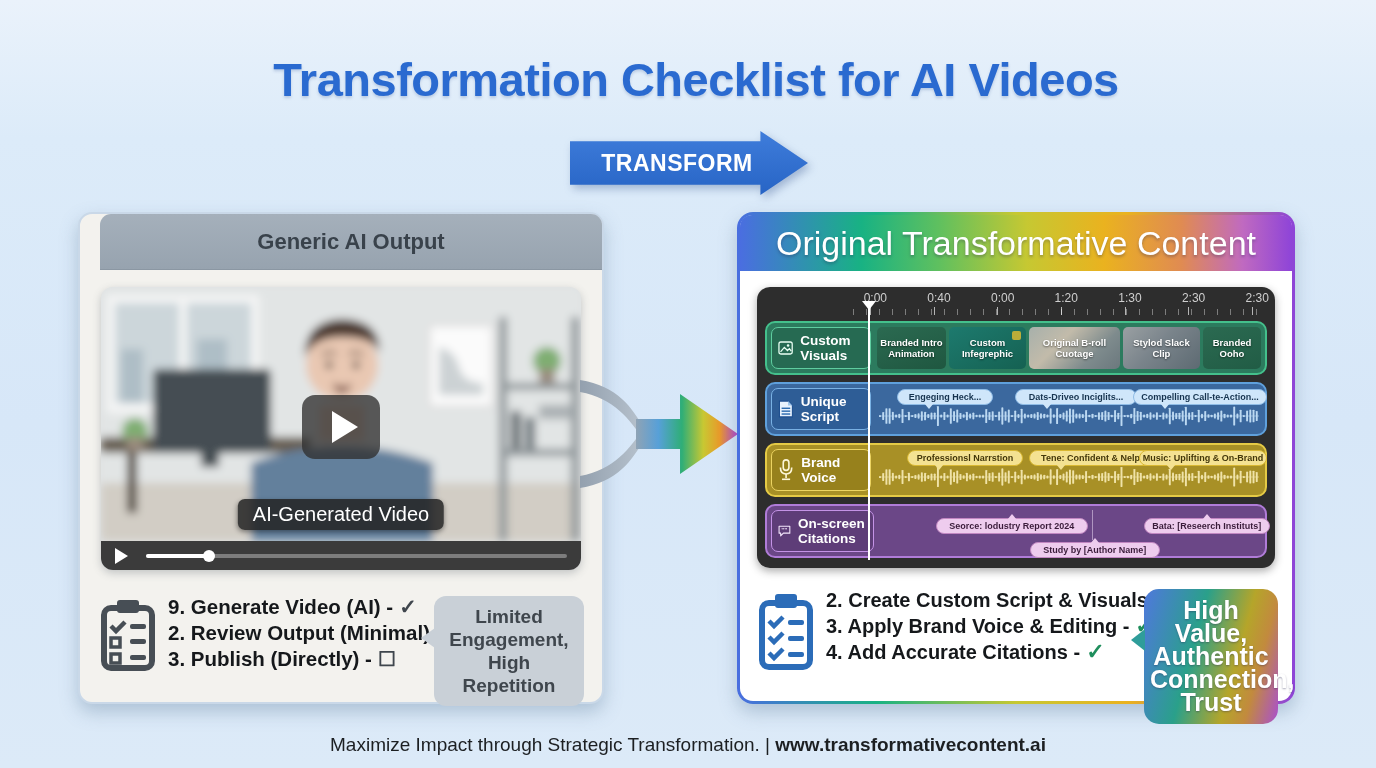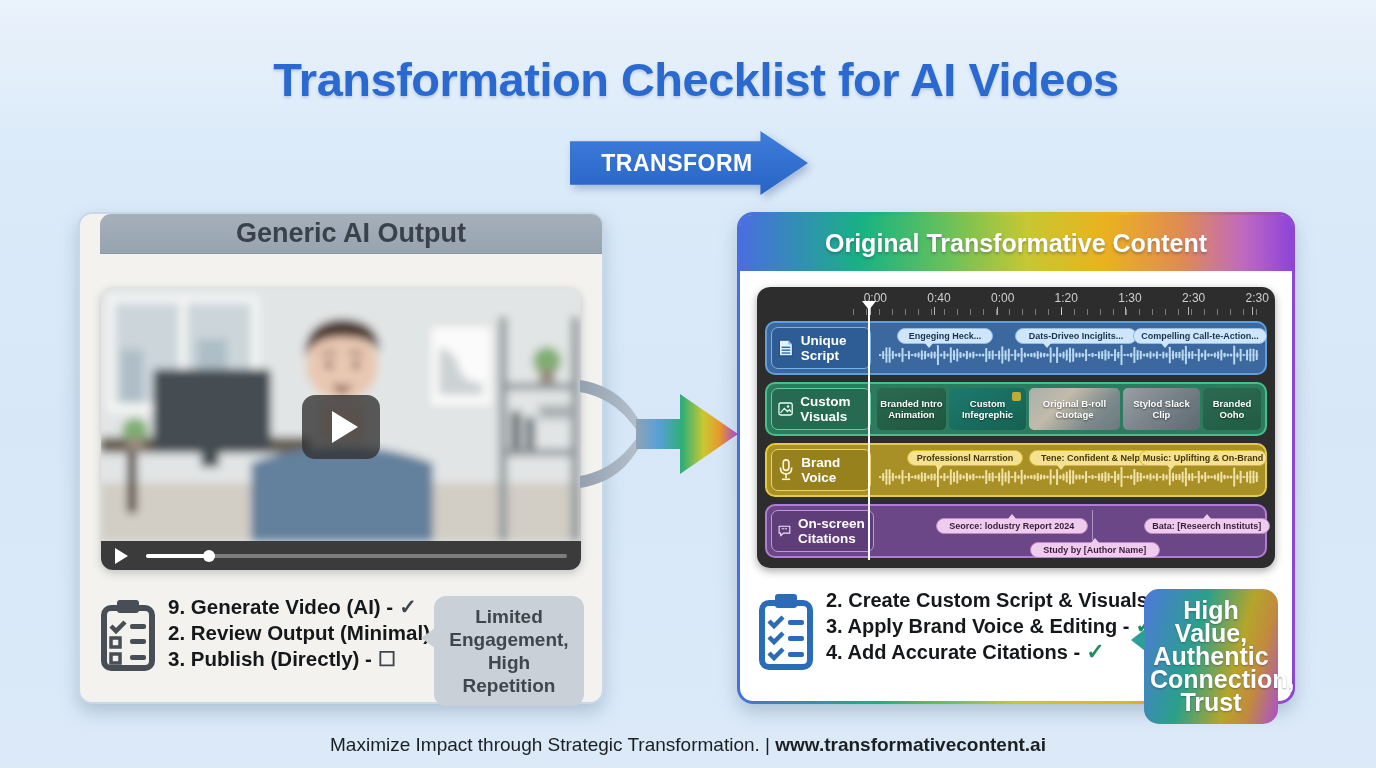--- a/index.html
+++ b/index.html
@@ -20,23 +20,23 @@
   .transform-arrow .label { color:#fff; font-weight:bold; font-size:23px; letter-spacing:.5px;
     padding-right:52px;margin-left:28px; }
 
   
   .merge-arrow { position:absolute; left:580px; top:378px; width:160px; height:112px; }
 
   
   .panel-left { position:absolute; left:78px; top:212px; width:526px; height:492px;
     background:#f3f2ee; border:2px solid #c9d8e8; border-radius:14px;
     box-shadow:0 8px 18px rgba(90,120,150,.35); }
-  .panel-left .hdr { height:40px; background:linear-gradient(180deg,#a5b0bb,#97a3af);
+  .panel-left .hdr { height:56px; background:linear-gradient(180deg,#a5b0bb,#97a3af);
     border-radius:11px 11px 0 0; display:flex; align-items:center; justify-content:center;
-    font-size:27px; font-weight:bold; color:#39424b; border-bottom:1px solid #8b97a3;margin-left:20px; }
+    font-size:22px; font-weight:bold; color:#39424b; border-bottom:1px solid #8b97a3;margin-left:20px; }
   .video { position:absolute; left:21px; top:73px; width:480px; height:283px; border-radius:12px;
     overflow:hidden; background:#dfe2e3; box-shadow:0 3px 8px rgba(80,90,100,.3); }
   .video svg.scene { position:absolute; left:0; top:0; }
   .play-btn { position:absolute; left:50%; top:108px; transform:translateX(-50%);
     width:78px; height:64px; background:rgba(48,48,48,.78); border-radius:13px;
     display:flex; align-items:center; justify-content:center; }
   .play-btn .tri { width:0; height:0; border-left:26px solid #fff; border-top:16px solid transparent;
     border-bottom:16px solid transparent; margin-left:7px; }
   .vid-caption { position:absolute; left:50%; bottom:40px; transform:translateX(-50%);
     background:rgba(34,34,34,.85); color:#fff; font-size:20px; padding:4px 15px;
@@ -68,21 +68,21 @@
 
   
   .grad { background:linear-gradient(90deg,#4a6ee0 0%,#18b283 22%,#5fc05f 36%,#c6c832 52%,#eab21f 66%,#e08b52 80%,#c06ac0 91%,#8e44d8 100%); }
   .panel-right { position:absolute; left:737px; top:212px; width:558px; height:492px;
     border:3px solid transparent; border-radius:16px;
     background:linear-gradient(#fff,#fff) padding-box,
       linear-gradient(90deg,#4a6ee0,#18b283 25%,#c6c832 50%,#eab21f 70%,#8e44d8 100%) border-box;
     box-shadow:0 8px 18px rgba(90,120,150,.35); }
   .panel-right .hdr { position:absolute; left:0; top:0; right:0; height:56px;
     border-radius:12px 12px 0 0; display:flex; align-items:center; justify-content:center;
-    font-size:25px; font-weight:bold; color:#fff; text-shadow:0 2px 3px rgba(40,40,80,.35); }
+    font-size:34px; font-weight:normal; color:#fff; text-shadow:0 2px 3px rgba(40,40,80,.35); }
 
   .timeline { position:absolute; left:17px; top:72px; width:518px; height:281px;
     background:#2d2d2d; border-radius:13px; box-shadow:0 3px 8px rgba(40,40,40,.4); }
   .ruler { position:absolute; left:96px; right:6px; top:4px; display:flex; justify-content:space-between; }
   .ruler span { width:34px; text-align:right; font-size:12px; color:#cfcfcf; position:relative; }
   .ruler span::after { content:""; position:absolute; left:50%; bottom:-10px; width:1px; height:8px;
     background:rgba(255,255,255,.65); }
   .ticks { position:absolute; left:96px; right:6px; top:22px; height:6px;
     background:repeating-linear-gradient(90deg, rgba(255,255,255,.38) 0 1px, transparent 1px 13px); }
   .playhead { position:absolute; left:111px; top:15px; width:2px; height:258px; background:#fff; z-index:30; }
@@ -201,20 +201,21 @@
           <circle cx="446" cy="74" r="14" fill="#7fae72"></circle>
           <rect x="438" y="82" width="16" height="14" fill="#9a8c7e"></rect>
           <rect x="410" y="124" width="10" height="38" fill="#5d666c"></rect>
           <rect x="424" y="130" width="10" height="32" fill="#6b747a"></rect>
           <rect x="438" y="118" width="34" height="14" fill="#aab0b3"></rect>
         </g>
       </svg>
       <div class="play-btn">
         <div class="tri"></div>
       </div>
+      <div class="vid-caption">AI-Generated Video</div>
       <div class="ctrl-bar">
         <div class="tri"></div>
         <div class="progress">
           <div class="fill"></div>
           <div class="knob"></div>
         </div>
       </div>
     </div>
 
     <div class="check-row">
@@ -268,20 +269,40 @@
         <span>0:00</span>
         <span>1:20</span>
         <span>1:30</span>
         <span>2:30</span>
         <span>2:30</span>
       </div>
       <div class="ticks"></div>
       <div class="playhead"></div>
 
       <div class="tracks">
+
+        <div class="track t-green">
+          <div class="t-label">
+            <svg width="24" height="22" viewBox="0 0 24 22">
+              <rect x="1.5" y="1.5" width="21" height="19" rx="3" fill="none" stroke="#eafff4" stroke-width="2"></rect>
+              <circle cx="16" cy="7" r="2" fill="#eafff4"></circle>
+              <path d="M4,17 l6,-7 l5,5 l3,-3 l3,4" stroke="#eafff4" stroke-width="2" fill="none"></path>
+            </svg>
+            <span>Custom Visuals</span>
+          </div>
+          <div class="t-content">
+            <div class="clips" style="height:100%">
+              <div class="clip clip-dkgreen">Branded Intro Animation</div>
+              <div class="clip clip-teal">Custom Infegrephic</div>
+              <div class="clip clip-photo1">Original B-roll Cuotage</div>
+              <div class="clip clip-photo2">Stylod Slack Clip</div>
+              <div class="clip clip-dkgreen2">Branded Ooho</div>
+            </div>
+          </div>
+        </div>
 
         <div class="track t-blue">
           <div class="t-label">
             <svg width="22" height="26" viewBox="0 0 22 26">
               <path d="M2,2 h12 l6,6 v16 h-18 Z" fill="#e8f2fd" stroke="#1d4e8f" stroke-width="1.5"></path>
               <path d="M14,2 l6,6 h-6 Z" fill="#9cc3ea"></path>
               <rect x="5" y="11" width="12" height="2" fill="#2e6cb0"></rect>
                 <rect x="5" y="15" width="12" height="2" fill="#2e6cb0"></rect>
                 <rect x="5" y="19" width="12" height="2" fill="#2e6cb0"></rect>
             </svg>
@@ -408,40 +429,20 @@
                   <rect x="336" y="9.615146591920952" width="1.8" height="20.769706816158095" rx="0.9" fill="#bcd9f2"></rect>
                   <rect x="339" y="18.364740885710447" width="1.8" height="3.2705182285791077" rx="0.9" fill="#bcd9f2"></rect>
                   <rect x="342" y="11.014411123009298" width="1.8" height="17.971177753981404" rx="0.9" fill="#bcd9f2"></rect>
                   <rect x="345" y="9.072884249198536" width="1.8" height="21.85423150160293" rx="0.9" fill="#bcd9f2"></rect>
                   <rect x="348" y="9.72002259030368" width="1.8" height="20.55995481939264" rx="0.9" fill="#bcd9f2"></rect>
                   <rect x="351" y="11.522380658995159" width="1.8" height="16.955238682009682" rx="0.9" fill="#bcd9f2"></rect>
                 </svg></div>
           </div>
         </div>
 
-        <div class="track t-green">
-          <div class="t-label">
-            <svg width="24" height="22" viewBox="0 0 24 22">
-              <rect x="1.5" y="1.5" width="21" height="19" rx="3" fill="none" stroke="#eafff4" stroke-width="2"></rect>
-              <circle cx="16" cy="7" r="2" fill="#eafff4"></circle>
-              <path d="M4,17 l6,-7 l5,5 l3,-3 l3,4" stroke="#eafff4" stroke-width="2" fill="none"></path>
-            </svg>
-            <span>Custom Visuals</span>
-          </div>
-          <div class="t-content">
-            <div class="clips" style="height:100%">
-              <div class="clip clip-dkgreen">Branded Intro Animation</div>
-              <div class="clip clip-teal">Custom Infegrephic</div>
-              <div class="clip clip-photo1">Original B-roll Cuotage</div>
-              <div class="clip clip-photo2">Stylod Slack Clip</div>
-              <div class="clip clip-dkgreen2">Branded Ooho</div>
-            </div>
-          </div>
-        </div>
-
         <div class="track t-yellow">
           <div class="t-label">
             <svg width="20" height="28" viewBox="0 0 20 28">
               <rect x="6.5" y="1.5" width="7" height="13" rx="3.5" fill="none" stroke="#fdf6d8" stroke-width="2"></rect>
               <path d="M3,11 q0,8 7,8 q7,0 7,-8" fill="none" stroke="#fdf6d8" stroke-width="2"></path>
               <line x1="10" y1="19" x2="10" y2="24" stroke="#fdf6d8" stroke-width="2"></line>
               <line x1="5" y1="25.5" x2="15" y2="25.5" stroke="#fdf6d8" stroke-width="2"></line>
             </svg>
             <span>Brand Voice</span>
           </div>

